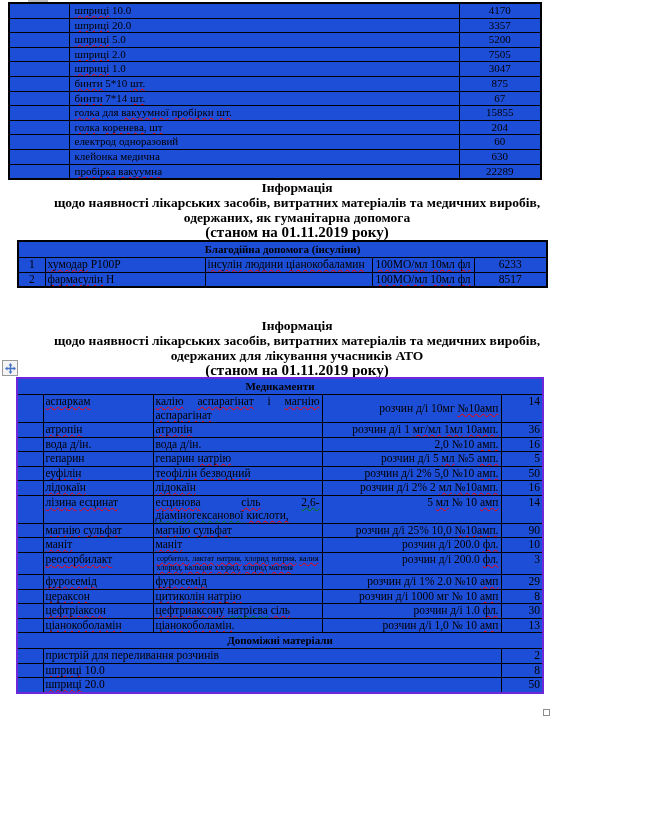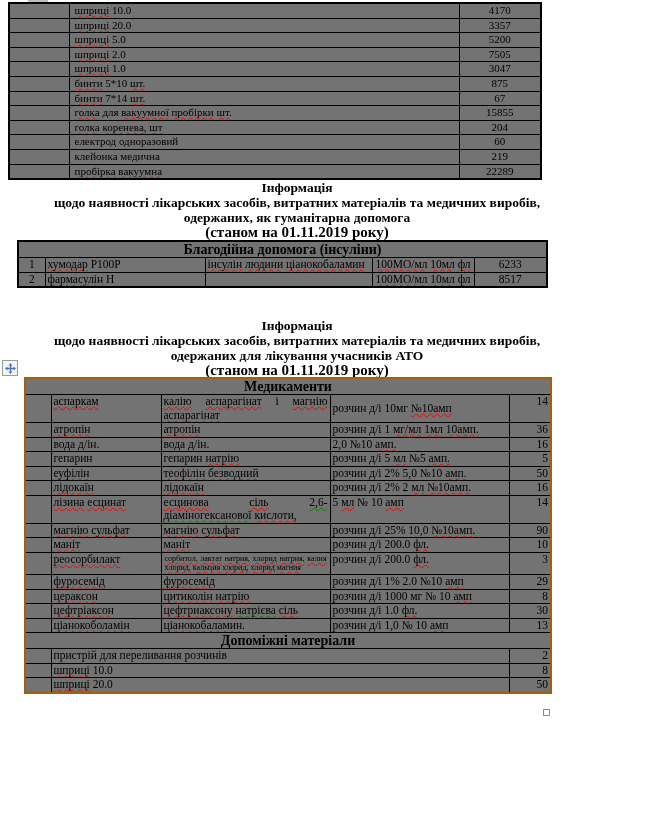--- a/index.html
+++ b/index.html
@@ -1,42 +1,42 @@
 <!DOCTYPE html>
 <html><head>
 <meta charset="utf-8">
 <style>
   html,body{margin:0;padding:0;background:#fff;}
   .page{position:relative;width:645px;height:825px;background:#ffffff;overflow:hidden;
         font-family:"Liberation Serif","DejaVu Serif",serif;color:#000;}
   
   .top-fragment{position:absolute;left:28px;top:0;width:20px;height:3px;background:#bdbdbd;}
-  table{border-collapse:collapse;position:absolute;table-layout:fixed;background:#737373;padding-left:6px;}
+  table{border-collapse:collapse;position:absolute;table-layout:fixed;background:#1d4ed8;padding-left:6px;}
   td{border:1px solid #000;padding:0 2px;overflow:hidden;vertical-align:top;}
   
   .t1{left:8px;top:2px;width:532px;font-size:11px;line-height:13.6px;border:2px solid #000;}
   .t1 td.cn{padding-left:5px;}
   .t1 td.cq{text-align:center;}
   
   .heading{position:absolute;left:0;width:594px;text-align:center;font-weight:bold;}
   .heading .hl{font-size:13.5px;line-height:15px;}
   .heading .hl4{font-size:15px;line-height:14px;}
   .h1{top:180px;}
   .h2{top:318px;}
   
   .t2{left:17px;top:240px;width:529px;font-size:11.5px;line-height:13.5px;border:2px solid #000;}
-  .t2 .title td,.hdr td{font-weight:bold;text-align:center;font-size:14px;line-height:15px;padding:0;}
+  .t2 .title td,.hdr td{font-weight:bold;text-align:center;font-size:11px;line-height:15px;padding:0;}
   .t2 td.ci{text-align:center;}
   .t2 td.cing{text-align:justify;}
   .t2 td.cf{text-align:center;}
   .t2 td.cq{text-align:center;margin-top:47px;}
   
-  .t3{left:24px;top:377px;width:526px;font-size:11.5px;line-height:13.5px;border:2px solid #a16207;}
+  .t3{left:16px;top:377px;width:526px;font-size:11.5px;line-height:13.5px;border:2px solid #6d28d9;}
   .t3 td.c3i{text-align:justify;}
-  .t3 td.c3f{text-align:left;}
+  .t3 td.c3f{text-align:right;}
   .t3 td.c3f.mid{vertical-align:middle;}
   .t3 td.c3q{text-align:right;}
   .t3 td.small{font-size:8px;line-height:9.8px;padding:1px 3px;font-family:Liberation Serif, serif;}
   
   .sp{text-decoration-line:underline;text-decoration-style:wavy;text-decoration-color:#ff0000;
       text-decoration-thickness:1px;text-underline-offset:1px;text-decoration-skip-ink:none;}
   .gr{text-decoration-line:underline;text-decoration-style:wavy;text-decoration-color:#008000;
       text-decoration-thickness:1px;text-underline-offset:1px;text-decoration-skip-ink:none;}
   
   .move-handle{position:absolute;left:2px;top:360px;width:14px;height:14px;background:#f4f4f4;
@@ -104,21 +104,21 @@
           <td class="cq">204</td>
         </tr>
         <tr>
           <td class="ce"></td>
           <td class="cn">електрод одноразовий</td>
           <td class="cq">60</td>
         </tr>
         <tr>
           <td class="ce"></td>
           <td class="cn">клейонка медична</td>
-          <td class="cq">219</td>
+          <td class="cq">630</td>
         </tr>
         <tr>
           <td class="ce"></td>
           <td class="cn"><span class="sp">пробірка</span> <span class="sp">вакуумна</span></td>
           <td class="cq">22289</td>
         </tr>
       </tbody>
   </table>
 
   <div class="heading h1">
@@ -275,21 +275,21 @@
         <tr>
           <td class="ce"></td>
           <td><span class="sp">цефтріаксон</span></td>
           <td class="c3i"><span class="sp">цефтриаксону</span> <span class="gr">натрієва</span> <span class="sp">сіль</span></td>
           <td class="c3f">розчин д/і 1.0 <span class="sp">фл.</span></td>
           <td class="c3q">30</td>
         </tr>
         <tr>
           <td class="ce"></td>
           <td><span class="sp">ціанокоболамін</span></td>
-          <td class="c3i"><span class="sp">ціанокобаламин.</span></td>
+          <td class="c3i"><span class="sp">ціанокоболамін.</span></td>
           <td class="c3f">розчин д/і 1,0 № 10 <span class="sp">амп</span></td>
           <td class="c3q">13</td>
         </tr>
       </tbody>
     <tbody>
       <tr class="hdr">
         <td colspan="5">Допоміжні матеріали</td>
       </tr>
     </tbody>
     <tbody>

